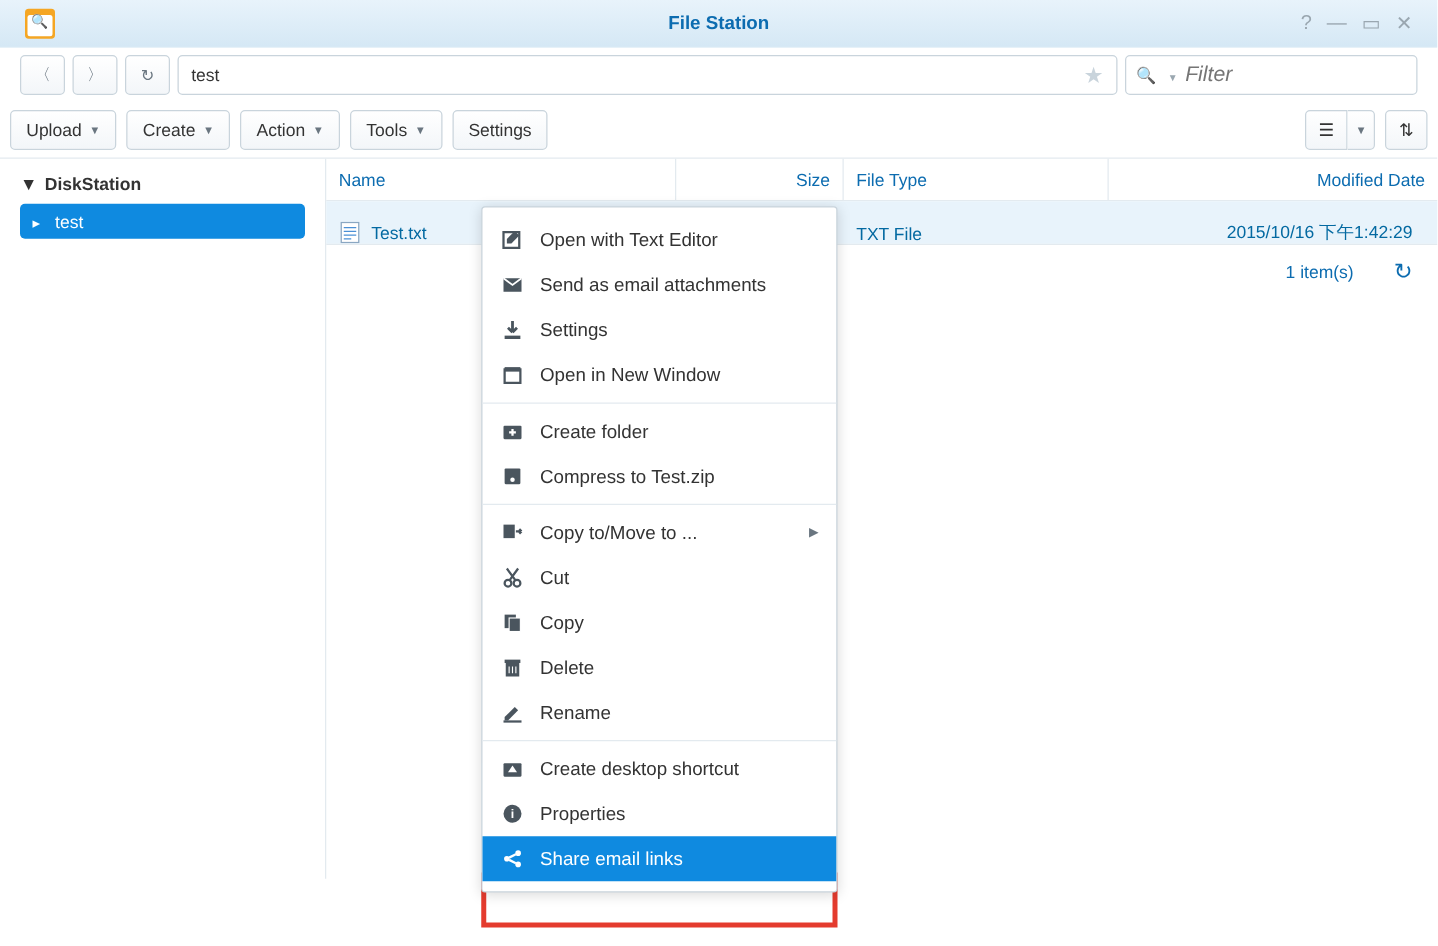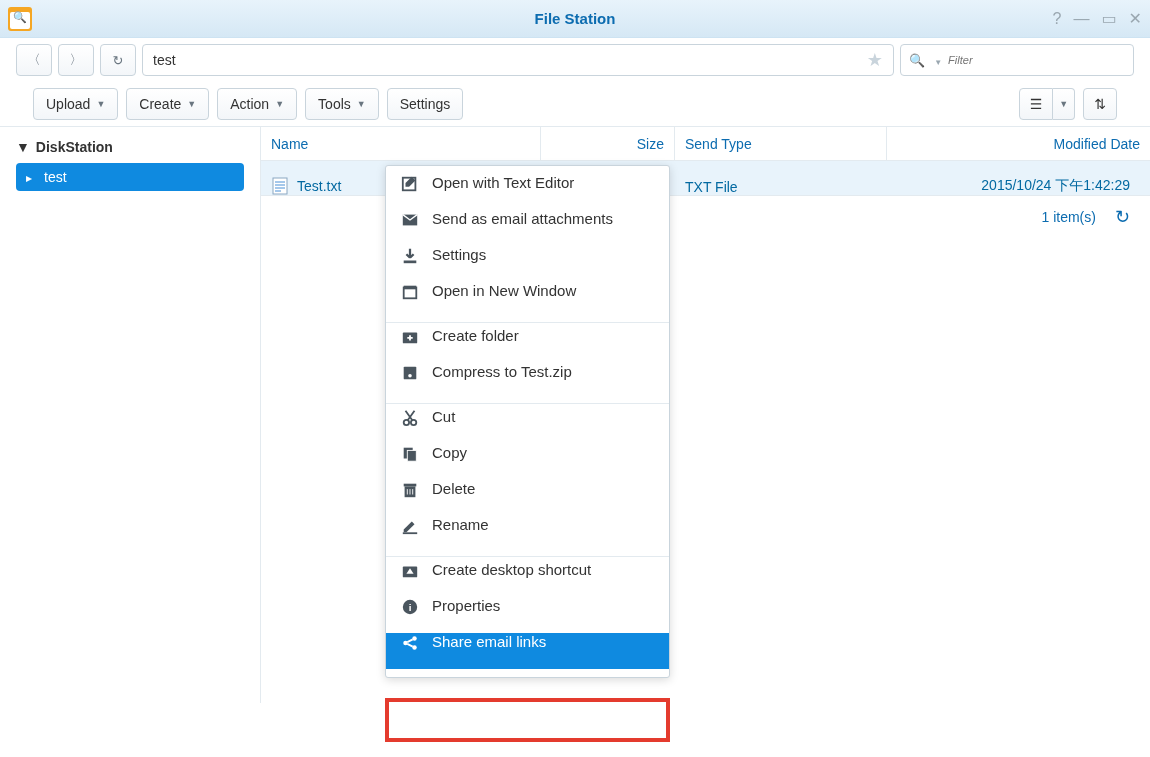--- a/index.html
+++ b/index.html
@@ -1,37 +1,37 @@
 <!DOCTYPE html>
 <html><head>
 <meta charset="utf-8">
 <style>
 * { box-sizing: border-box; margin: 0; padding: 0; }
 body { font-family: "Helvetica Neue", Arial, sans-serif; font-size: 13px; color: #333; background: #fff; width: 1150px; height: 757px; overflow: hidden; }
 
 
-.titlebar { height: 38px; background: linear-gradient(to bottom, #e8f3fb, #d5e8f5); display: flex; align-items: center; padding: 0 8px; position: relative; border-bottom: 1px solid #cde3f2; }
+.titlebar { height: 38px; background: linear-gradient(to bottom, #e8f3fb, #d5e8f5); display: flex; align-items: center; padding: 0 20px; position: relative; border-bottom: 1px solid #cde3f2; }
 .app-icon { width: 24px; height: 24px; background: #f5a623; border-radius: 3px; position: relative; overflow: hidden; }
 .app-icon::before { content:""; position:absolute; top:5px; left:2px; right:2px; bottom:2px; background:#fff; border-radius:2px; }
 .app-icon::after { content:"🔍"; position:absolute; top:4px; left:5px; font-size:11px; }
 .title { position: absolute; left: 50%; transform: translateX(-50%); font-size: 15px; font-weight: bold; color: #0c6cb0; }
 .window-controls { margin-left: auto; display: flex; gap: 12px; color: #9aa7b0; }
 .window-controls span { cursor: pointer; font-size: 16px; display:inline-flex; align-items:center; }
 
 
 .navbar { height: 44px; display: flex; align-items: center; padding: 6px 16px; gap: 6px; }
 .nav-btn { width: 36px; height: 32px; border: 1px solid #c9d4dc; border-radius: 4px; background: linear-gradient(#fff,#f3f6f9); display:flex; align-items:center; justify-content:center; cursor:pointer; color:#6a7680; }
 .path-input { flex: 1; height: 32px; border: 1px solid #c9d4dc; border-radius: 4px; display:flex; align-items:center; padding: 0 10px; background:#fff; position:relative; }
 .path-input input { border:none; outline:none; width:100%; font-size:14px; color:#333; }
 .star { color:#c9d4dc; font-size:18px; margin-left:6px; }
 .search-box { width: 234px; height: 32px; border: 1px solid #c9d4dc; border-radius: 4px; display:flex; align-items:center; padding:0 8px; gap:6px; color:#9aa7b0; }
-.search-box input { border:none; outline:none; width:100%; font-size:11px; color:#000000; font-style: italic; }
-
-
-.toolbar { height: 44px; display:flex; align-items:flex-start; padding: 6px 33px; gap: 8px; }
+.search-box input { border:none; outline:none; width:100%; font-size:17px; color:#000000; font-style: italic; }
+
+
+.toolbar { height: 44px; display:flex; align-items:flex-start; padding: 6px 8px; gap: 8px; }
 .tbtn { height: 32px; padding: 0 12px; border: 1px solid #c9d4dc; border-radius: 4px; background: linear-gradient(#fff,#f3f6f9); display:flex; align-items:center; gap:6px; cursor:pointer; font-size:14px; color:#333; }
 .caret { font-size:9px; color:#6a7680; }
 .toolbar-right { margin-left:auto; display:flex; gap:8px; }
 .tbtn.icon-only { padding: 0 10px; }
 .split-btn { display:flex; }
 .split-btn .tbtn:first-child { border-top-right-radius:0; border-bottom-right-radius:0; }
 .split-btn .tbtn:last-child { border-top-left-radius:0; border-bottom-left-radius:0; border-left:none; padding:0 6px; }
 
 
 .main { display:flex; height: 577px; border-top: 1px solid #e3eaef; }
@@ -53,30 +53,30 @@
 .cell.size { width:134px; text-align:right; }
 .cell.type { width:212px; }
 .cell.date { flex:1; text-align:right; padding-right:20px; }
 .file-icon { width:18px; height:18px; position:relative; }
 .file-icon svg { width:18px; height:18px; }
 
 
 .context-menu { position:absolute; top:38px; left:124px; width:285px; background:#fff; border:1px solid #c9d4dc; border-radius:3px; box-shadow:0 2px 10px rgba(0,0,0,0.15); padding:4px 0; z-index:10; }
 .menu-group { border-bottom:1px solid #e3eaef; padding:4px 0; }
 .menu-group:last-child { border-bottom:none; }
-.menu-item { display:flex; align-items:flex-start; height:36px; padding:0 14px; gap:12px; font-size:15px; color:#333; cursor:pointer; position:relative; }
+.menu-item { display:flex; align-items:center; height:36px; padding:0 14px; gap:12px; font-size:15px; color:#333; cursor:pointer; position:relative; }
 .menu-item.highlight { background:#0f8ae0; color:#fff; }
 .menu-item.highlight .micon { color:#fff; }
 .micon { width:20px; height:20px; color:#4a555e; display:flex; align-items:center; justify-content:center; flex-shrink:0; }
 .micon svg { width:18px; height:18px; fill:currentColor; }
 .submenu-arrow { margin-left:auto; font-size:10px; color:#6a7680; }
 .highlight-frame { position:absolute; border:4px solid #e43b2e; pointer-events:none; }
 
 
-.statusbar { height:42px; border-top:1px solid #e3eaef; display:flex; align-items:center; padding:0 20px; justify-content:flex-end; gap:19px; color:#0c6cb0; font-size:14px; }
+.statusbar { height:42px; border-top:1px solid #e3eaef; display:flex; align-items:center; padding:0 20px; justify-content:flex-end; gap:32px; color:#0c6cb0; font-size:14px; }
 .refresh-btn { color:#0c6cb0; cursor:pointer; font-size:18px; }
 
 .triangle-down::after { content:"▼"; font-size:8px; margin-left:3px; }
 .triangle-right::before { content:"▸"; margin-right:4px; font-size:12px; }
 </style>
 </head>
 <body>
 
 <div class="titlebar">
   <div class="app-icon"></div>
@@ -141,40 +141,40 @@
     <div class="tree-node">
         <span class="triangle-right"></span>
         <span>test</span>
       </div>
   </div>
 
   <div class="content">
     <div class="grid-header">
       <div class="gh name">Name</div>
       <div class="gh size">Size</div>
-      <div class="gh type">Send Type</div>
+      <div class="gh type">File Type</div>
       <div class="gh date">Modified Date</div>
     </div>
 
     <div class="row">
       <div class="cell name">
         <span class="file-icon">
           <svg viewBox="0 0 18 18">
               <rect x="2" y="1" width="14" height="16" fill="#fff" stroke="#8aa7c2"></rect>
               <line x1="4" y1="5" x2="14" y2="5" stroke="#4a90d6"></line>
               <line x1="4" y1="8" x2="14" y2="8" stroke="#4a90d6"></line>
               <line x1="4" y1="11" x2="14" y2="11" stroke="#4a90d6"></line>
               <line x1="4" y1="14" x2="10" y2="14" stroke="#4a90d6"></line>
             </svg>
         </span>
         <span>Test.txt</span>
       </div>
       <div class="cell size">es</div>
       <div class="cell type">TXT File</div>
-      <div class="cell date">2015/10/24 下午1:42:29</div>
+      <div class="cell date">2015/10/16 下午1:42:29</div>
     </div>
 
     <div class="context-menu" id="ctxmenu">
         <div class="menu-group">
           <div class="menu-item">
             <span class="micon">
               <svg viewBox="0 0 20 20">
                 <rect x="2" y="3" width="14" height="14" fill="none" stroke="currentColor" stroke-width="2"></rect>
                 <path d="M12 2l4 4-7 7H5v-4z" fill="currentColor"></path>
               </svg>
@@ -223,20 +223,30 @@
             <span class="micon">
               <svg viewBox="0 0 20 20">
                 <rect x="3" y="3" width="14" height="14" fill="currentColor" rx="1"></rect>
                 <circle cx="10" cy="13" r="2" fill="#fff"></circle>
               </svg>
             </span>
             <span>Compress to Test.zip</span>
           </div>
         </div>
         <div class="menu-group">
+          <div class="menu-item">
+            <span class="micon">
+              <svg viewBox="0 0 20 20">
+                <rect x="2" y="3" width="10" height="12" fill="currentColor"></rect>
+                <path d="M13 9h5m0 0l-2-2m2 2l-2 2" stroke="currentColor" stroke-width="2" fill="none"></path>
+              </svg>
+            </span>
+            <span>Copy to/Move to ...</span>
+            <span class="submenu-arrow">▶</span>
+          </div>
           <div class="menu-item">
             <span class="micon">
               <svg viewBox="0 0 20 20">
                 <circle cx="6" cy="15" r="3" fill="none" stroke="currentColor" stroke-width="2"></circle>
                 <circle cx="14" cy="15" r="3" fill="none" stroke="currentColor" stroke-width="2"></circle>
                 <path d="M7 13L15 2M13 13L5 2" stroke="currentColor" stroke-width="2"></path>
               </svg>
             </span>
             <span>Cut</span>
           </div>

